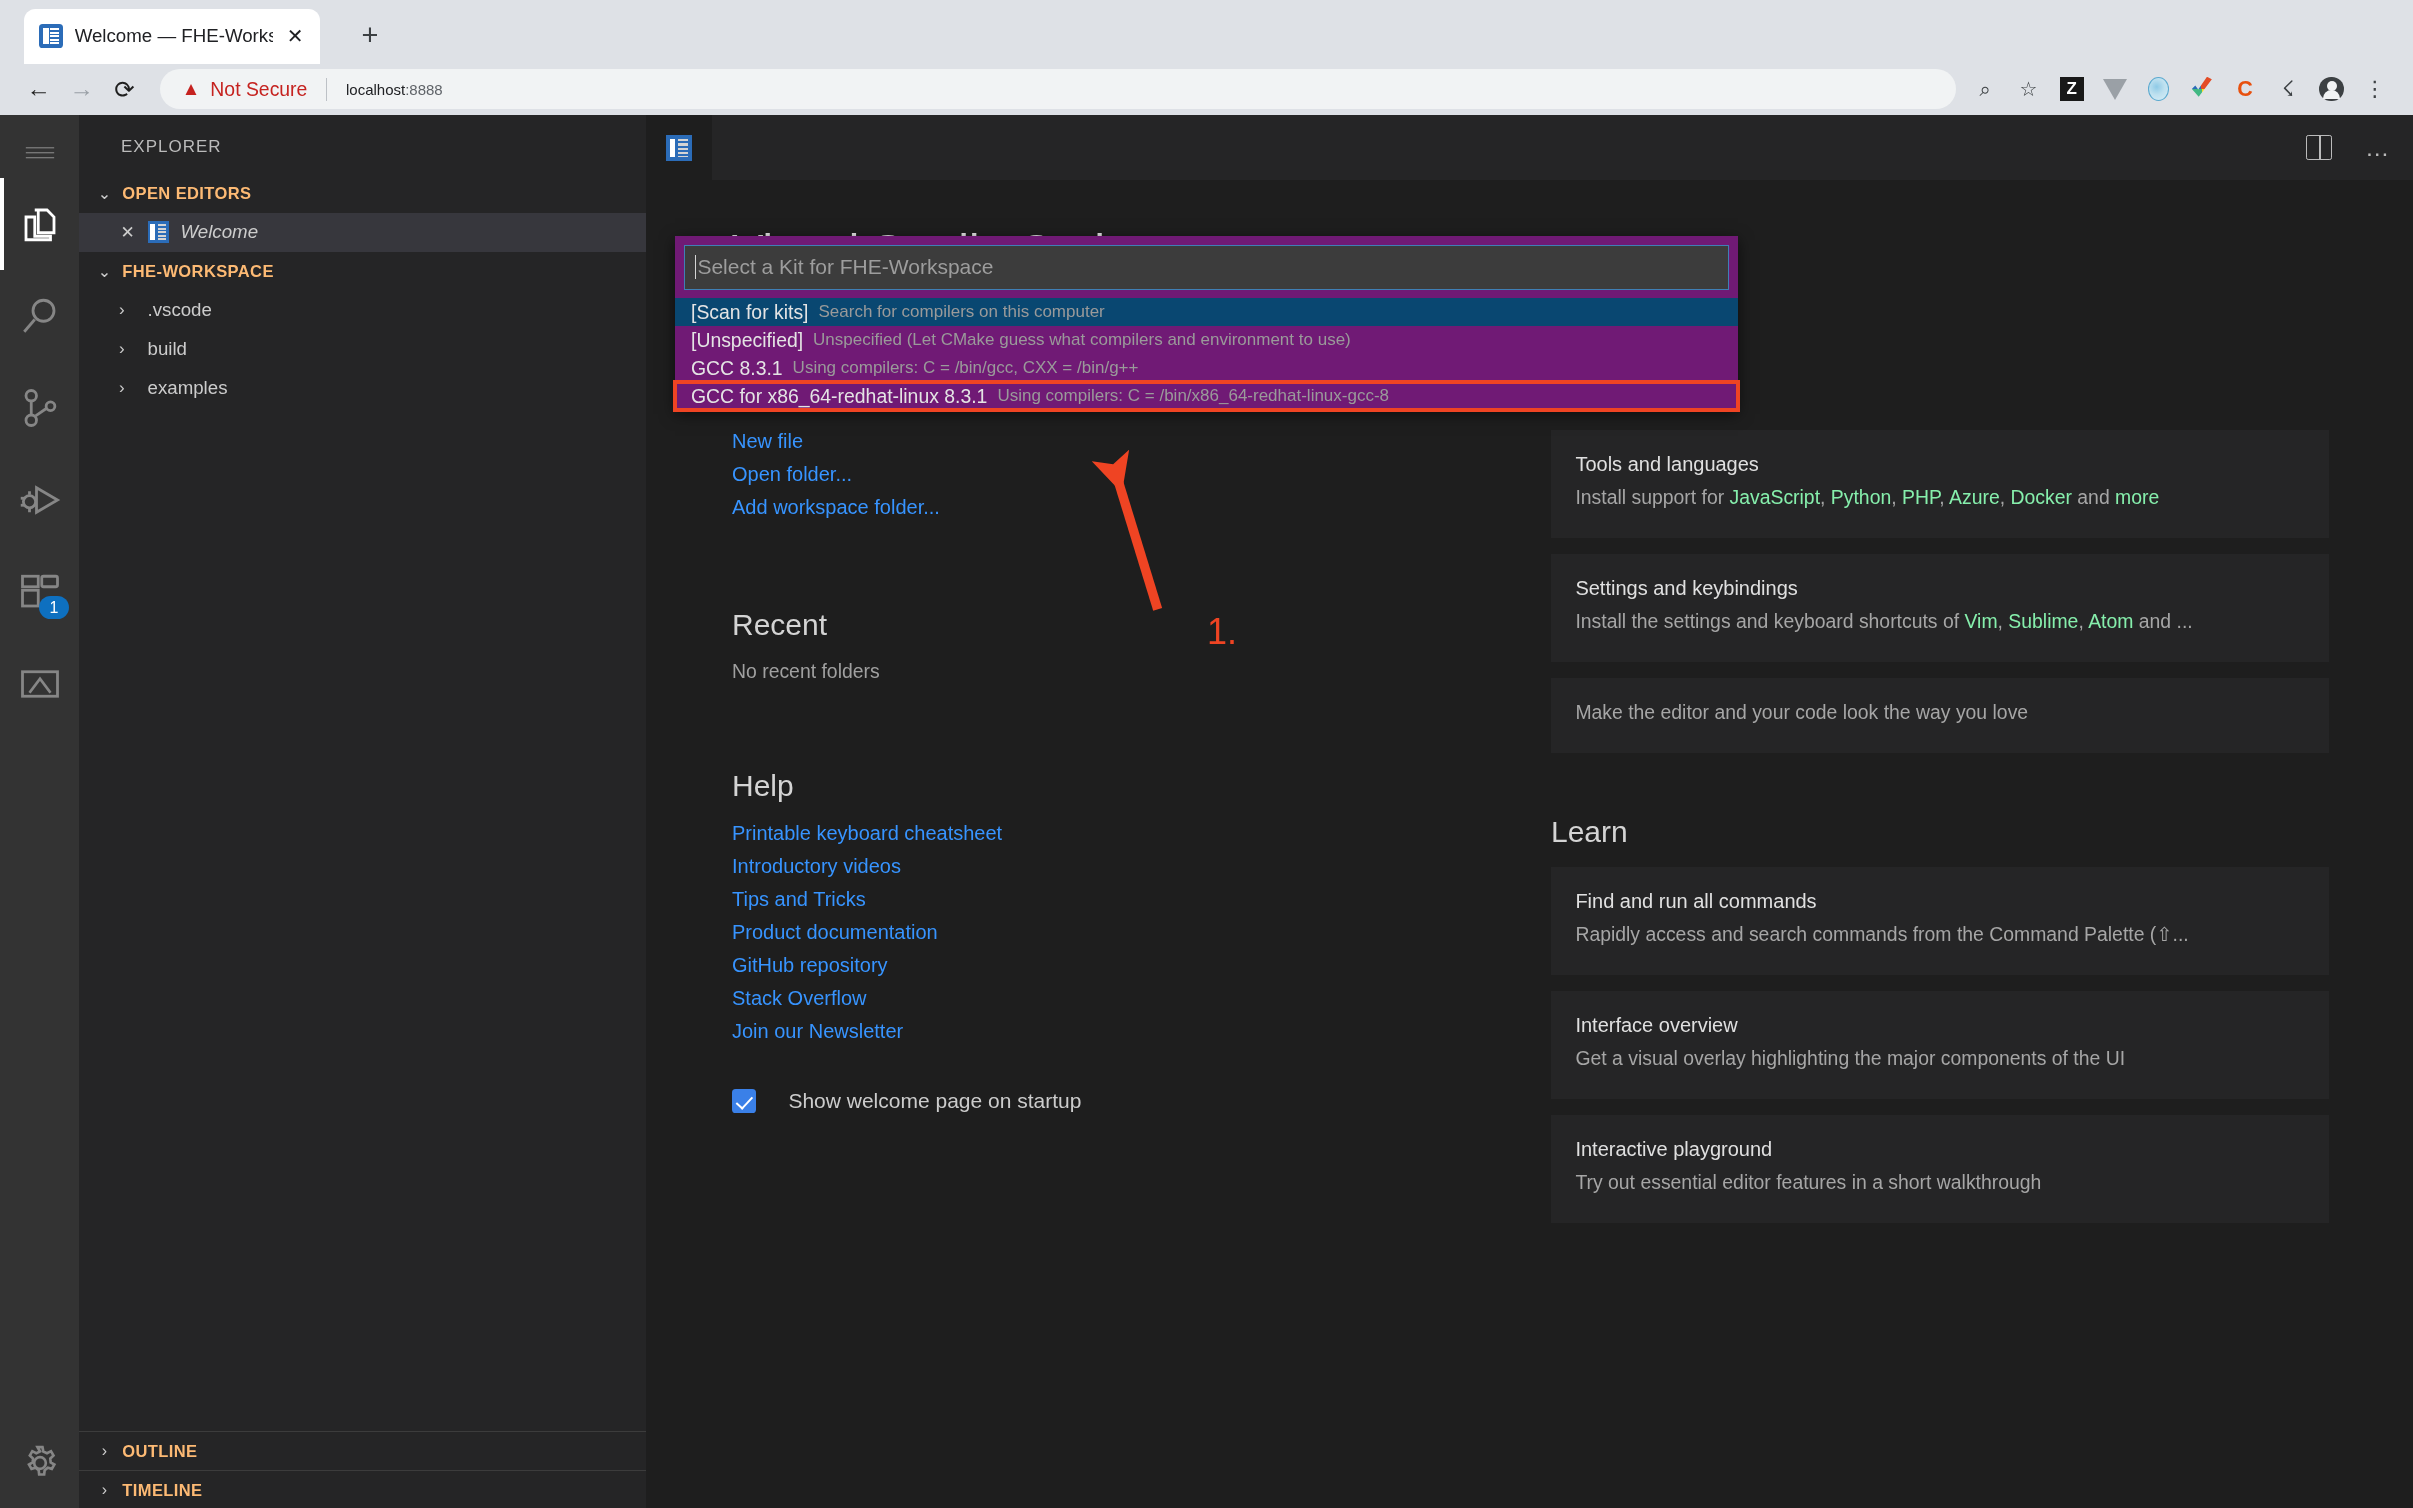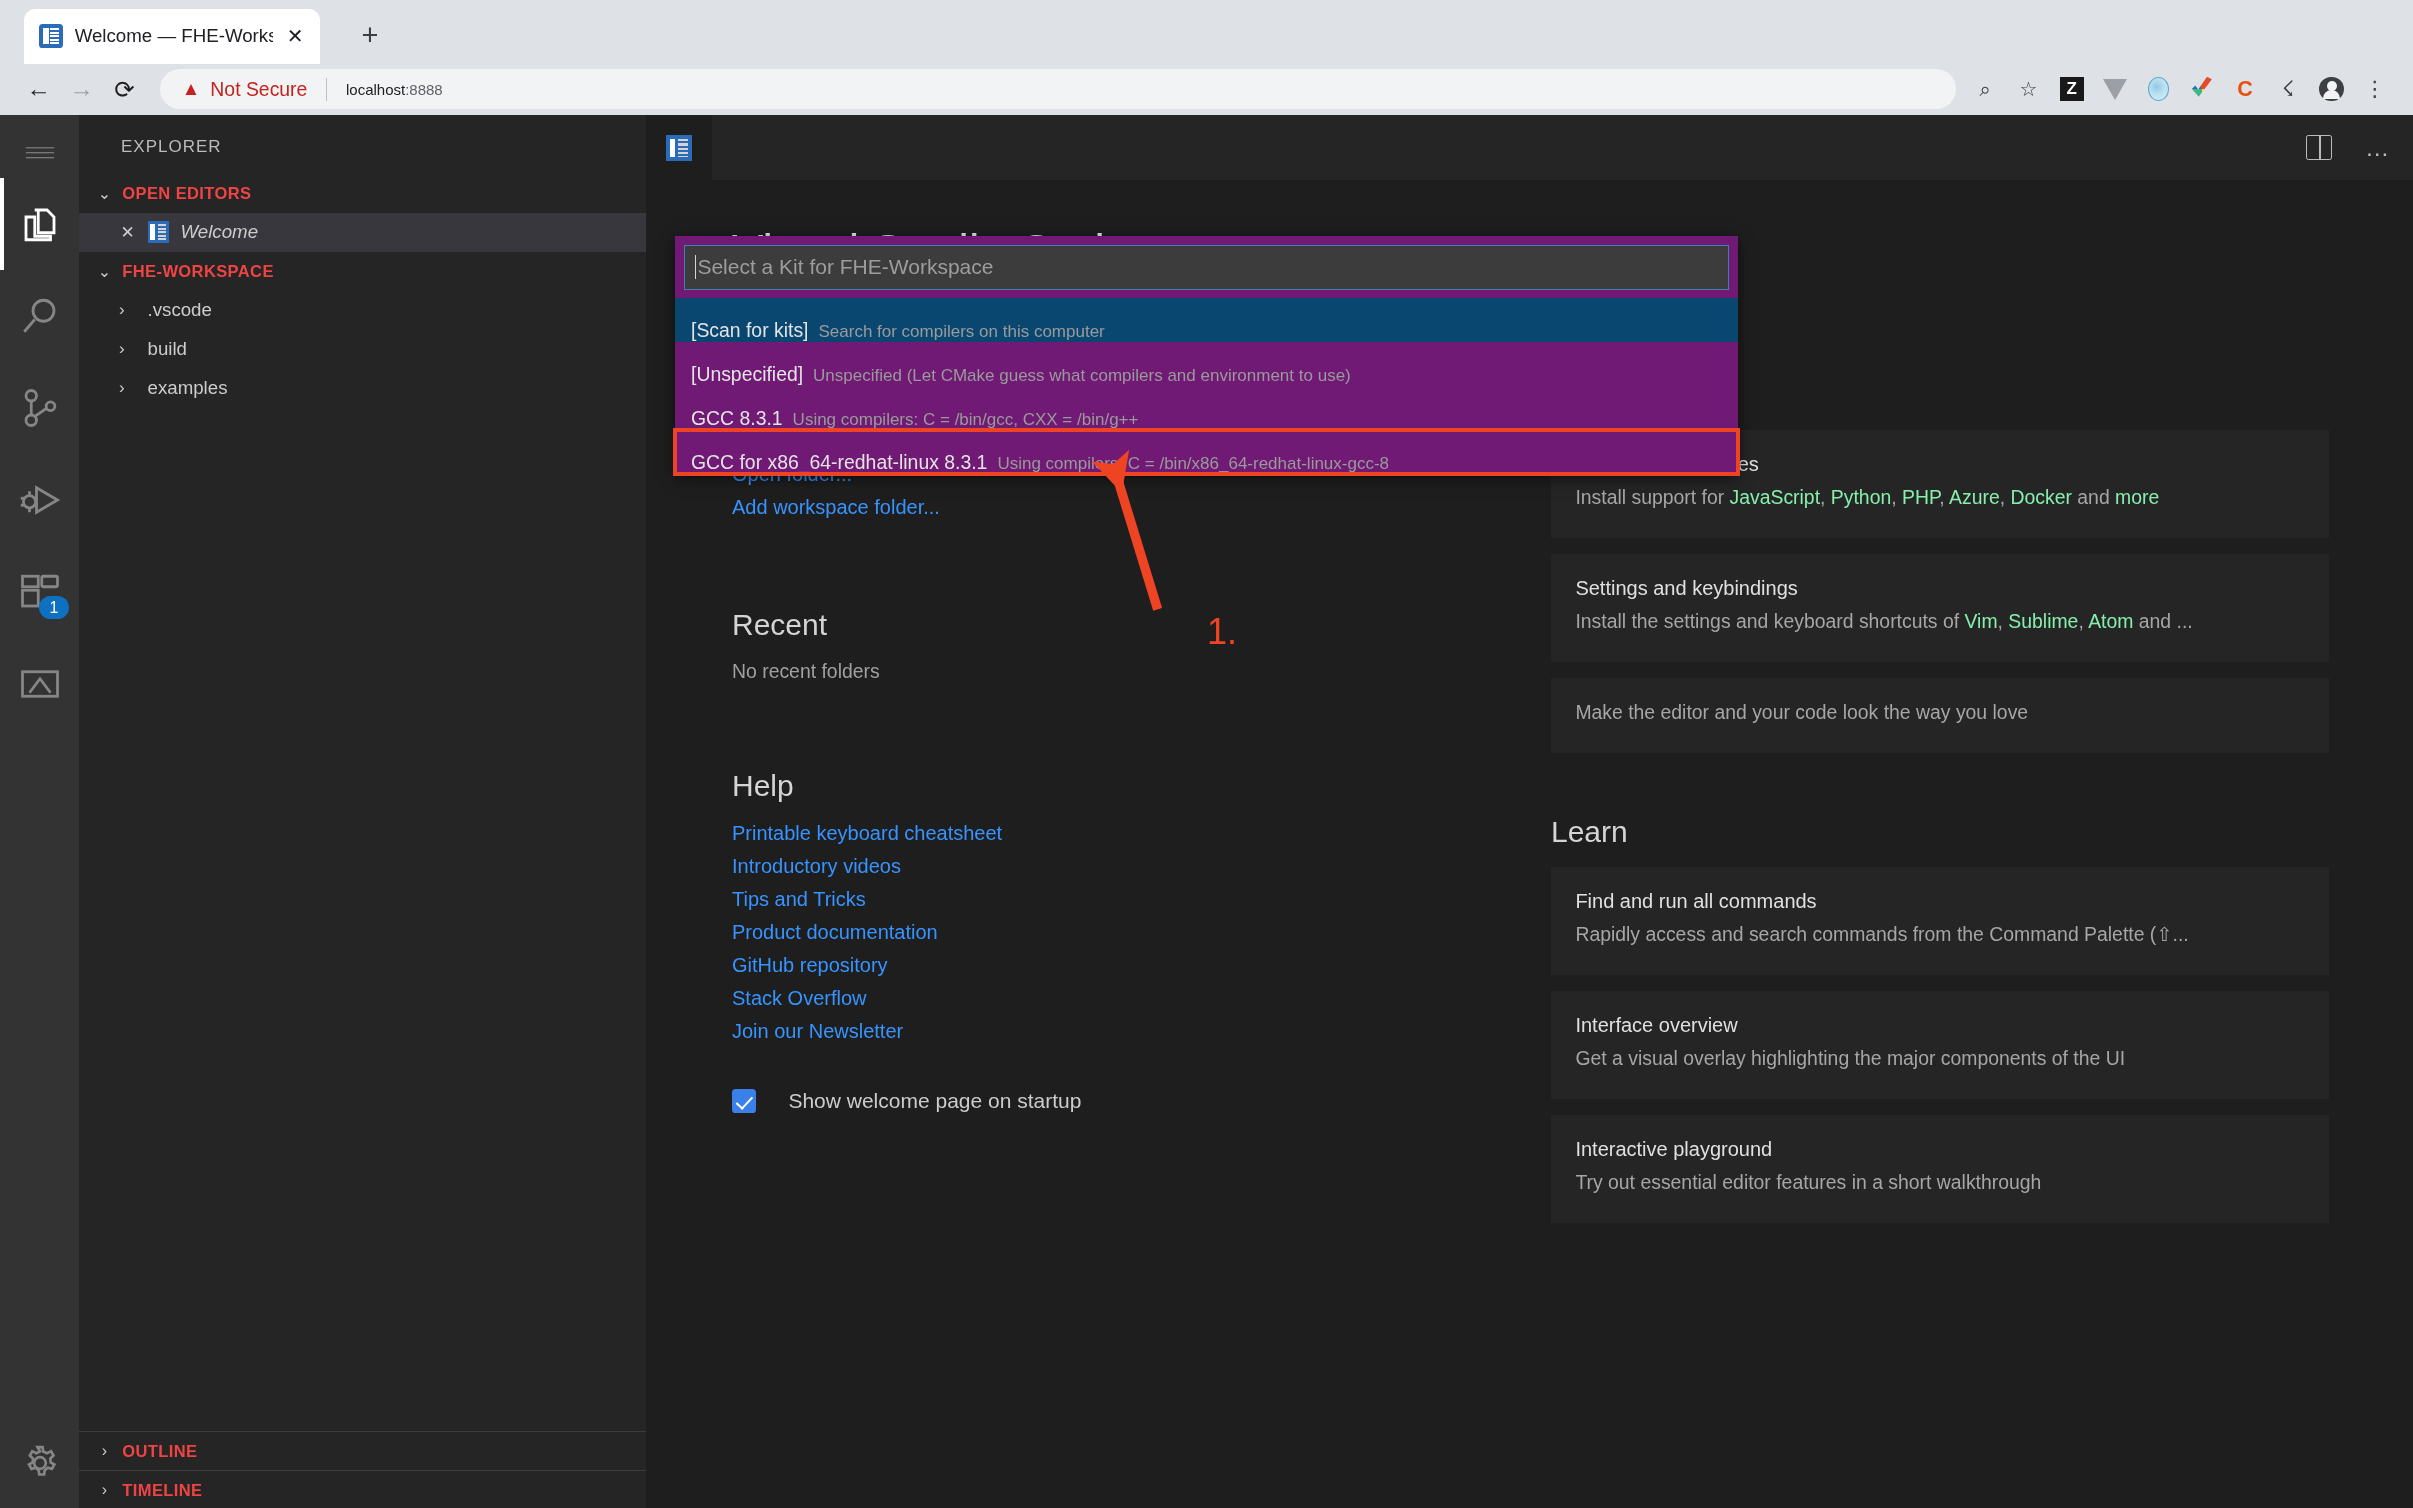--- a/index.html
+++ b/index.html
@@ -110,21 +110,21 @@
   }
   #act-spacer { flex: 1 1 auto; }
 
   #sidebar { width: 567px; background: #252526; flex: 0 0 auto; position: relative;
              display: flex; flex-direction: column; }
   #sidebar-title { color: #bbbbbb; font-size: 17px; letter-spacing: 1px; padding: 21.5px 0 17px 42px; }
   .section-header {
     display: flex; align-items: center; height: 39px; padding-left: 16px; gap: 8.6px; cursor: pointer;
   }
   .section-header .chev { color: #cccccc; font-size: 16px; width: 18.7px; text-align: center; }
-  .section-header .lbl { color: #ef4444; font-size: 16.5px; font-weight: bold; letter-spacing: 0.4px; }
+  .section-header .lbl { color: #fdba74; font-size: 16.5px; font-weight: bold; letter-spacing: 0.4px; }
   .tree-row {
     display: flex; align-items: center; height: 39px; padding-left: 40px; gap: 11.5px; cursor: pointer;
     color: #cccccc; font-size: 18.7px;
   }
   .tree-row.selected { background: #37373d; }
   .tree-row .chev { color: #cccccc; font-size: 17px; width: 17px; }
   .tree-row .rowclose { color: #cccccc; font-size: 17px; width: 17px; text-align: center; }
   .wel-icon { width: 21.5px; height: 21.5px; background: #2b6cb8; position: relative; flex: 0 0 auto; }
   .wel-icon::before { content:""; position:absolute; left:2.9px; top:2.9px; width:4.3px; height:16px; background:#fff; }
   .wel-icon::after { content:""; position:absolute; right:2.9px; top:2.9px; width:8.6px; height:16px;
@@ -181,21 +181,21 @@
     position: absolute; left: 675px; top: 121px; width: 1063px;
     background: #701a75; box-shadow: 0 3.6px 14.4px rgba(0,0,0,0.6); z-index: 50;
   }
   #qp-input-wrap { padding: 8.6px; }
   #qp-input {
     height: 45px; background: #3c3c3c; border: 1.4px solid #3f7fb5;
     display: flex; align-items: center; padding: 0 10px; color: #9d9d9d; font-size: 21px;
     position: relative;
   }
   #qp-caret { width: 1.4px; height: 24.4px; background: #d4d4d4; margin-right: 1.4px; }
-  .qp-row { height: 44px; display: flex; align-items: flex-end; padding: 0 16px; gap: 10px; cursor: pointer; }
+  .qp-row { height: 28px; display: flex; align-items: center; padding: 0 16px; gap: 10px; cursor: pointer; }
   .qp-row.selected { background: #094771; }
   .qp-label { font-size: 19.4px; color: #e4e4e4; white-space: nowrap; }
   .qp-desc { font-size: 17px; color: #9a9a9a; white-space: nowrap; }
   #qp-row-highlighted { outline: 4.3px solid #ef4423; outline-offset: -2.2px; position: relative; }
 
   
   #annot { position: absolute; left: 0; top: 0; width: 2413px; height: 1394px;
            pointer-events: none; z-index: 60; }
   #annot-num { position: absolute; left: 1207px; top: 496px; color: #ef4423;
                font-size: 36px; font-weight: 400; }

